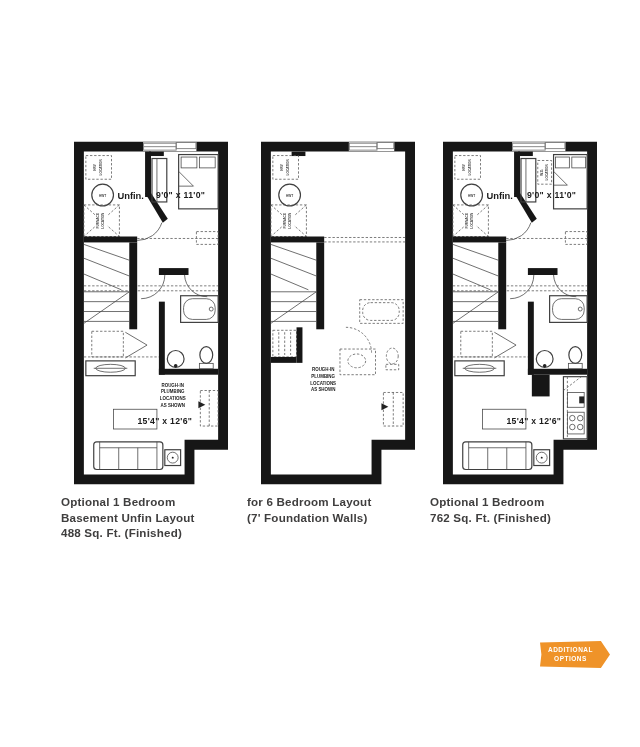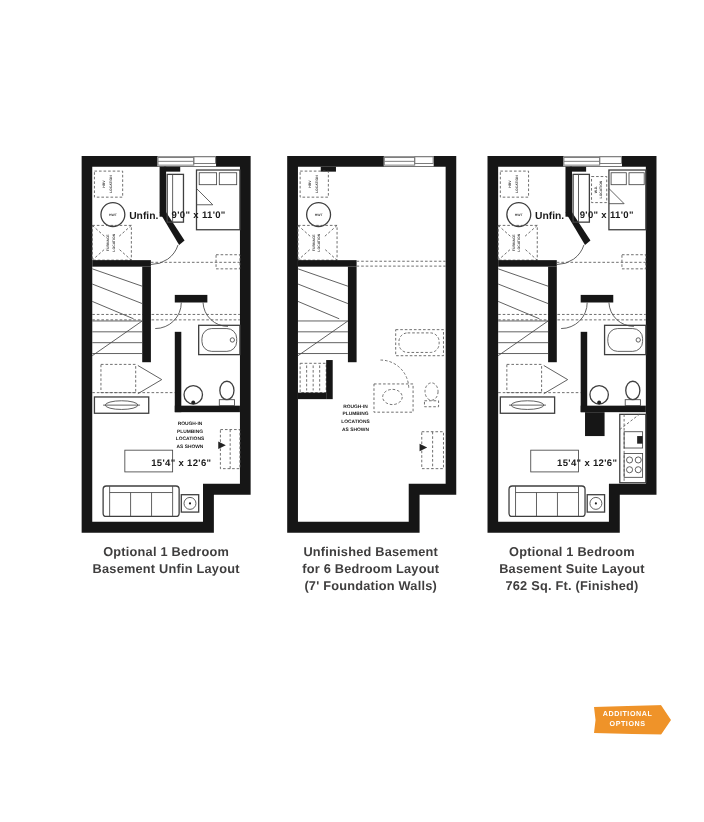--- a/index.html
+++ b/index.html
@@ -1,20 +1,20 @@
 <!DOCTYPE html>
 <html><head>
 <meta charset="utf-8">
 <style>
   html,body{margin:0;padding:0;background:#ffffff;}
   .stage{position:relative;width:640px;height:747px;background:#ffffff;overflow:hidden;
          font-family:"Liberation Sans",sans-serif;margin-left:32px;}
   .plan{position:absolute;top:140px;}
   .plan-1{left:42px;} .plan-2{left:229px;} .plan-3{left:411px;}
-  .caption{position:absolute;top:494px;width:180px;text-align:center;
+  .caption{position:absolute;top:494px;width:180px;
            font-weight:700;font-size:11.6px;line-height:15.5px;color:#3f3e3e;letter-spacing:.2px;}
   .caption-1{left:29px;} .caption-2{left:215px;} .caption-3{left:398px;}
   .badge{position:absolute;left:508px;top:641px;width:70px;height:27px;background:#EF9329;
          clip-path:polygon(0 6%,87% 0,100% 50%,87% 100%,0 94%,2% 50%);
          color:#ffffff;font-weight:700;font-size:6.5px;line-height:8.5px;letter-spacing:.5px;
          display:flex;flex-direction:column;align-items:center;justify-content:center;
          padding-right:9px;box-sizing:border-box;text-align:center;cursor:pointer;}
   
   .w  {fill:#161616;stroke:none;}
   .ln {fill:none;stroke:#3f3f3f;stroke-width:1.2;}
@@ -300,29 +300,28 @@
     <g>
       <rect x="92" y="312" width="16" height="16" class="ln"></rect>
       <circle cx="100" cy="320" r="5.5" class="lnt"></circle>
       <circle cx="100" cy="320" r="1" fill="#222"></circle>
     </g>
   </svg>
 
   <div class="caption caption-1">
     <div>Optional 1 Bedroom</div>
     <div>Basement Unfin Layout</div>
+    <div>488 Sq. Ft. (Finished)</div>
   </div>
   <div class="caption caption-2">
-    <div>Unfinished Basement</div>
     <div>for 6 Bedroom Layout</div>
     <div>(7' Foundation Walls)</div>
   </div>
   <div class="caption caption-3">
     <div>Optional 1 Bedroom</div>
-    <div>Basement Suite Layout</div>
     <div>762 Sq. Ft. (Finished)</div>
   </div>
 
   <div class="badge">
     <span>ADDITIONAL</span>
     <span>OPTIONS</span>
   </div>
 
 </div>
 

